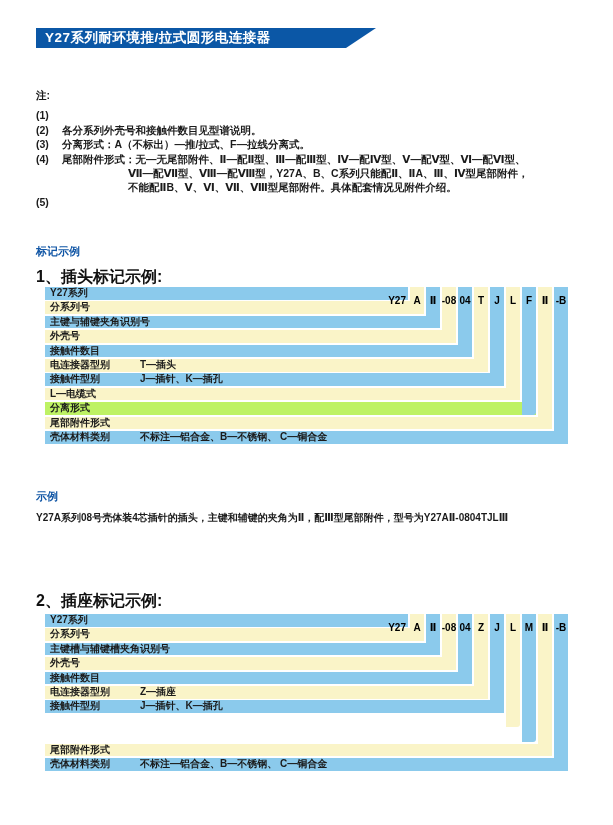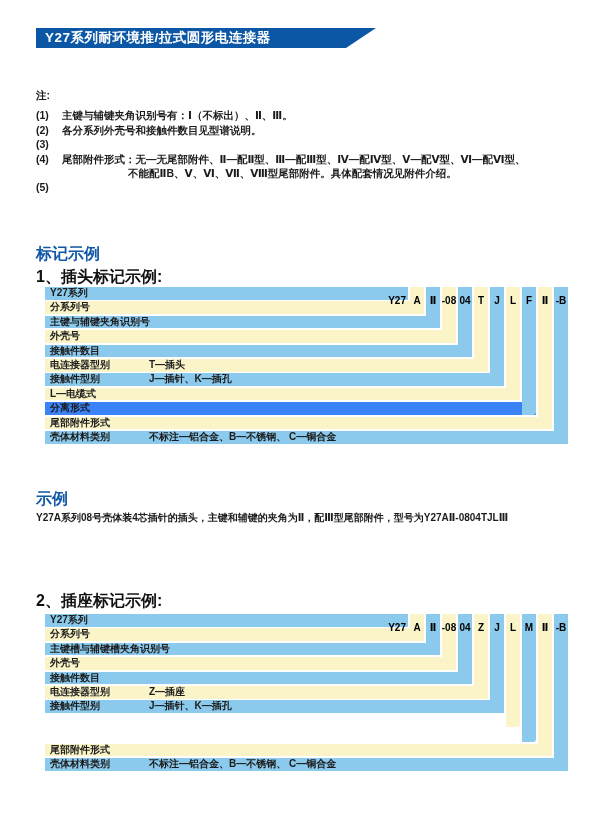--- a/index.html
+++ b/index.html
@@ -25,68 +25,69 @@
   }
 
   
   .notes{position:absolute;top:88px;left:36px;width:545px;font-size:10.5px;font-weight:bold;line-height:14.4px;}
   .note-head{margin-bottom:6px;}
   .note-line{display:flex;}
   .note-num{flex:0 0 26px;}
   .note-line .cont{padding-left:66px;}
 
   
-  .sec-heading{position:absolute;left:36px;margin:0;color:var(--heading-blue);font-size:16px;font-weight:bold;}
+  .sec-heading{position:absolute;left:36px;margin:0;color:var(--heading-blue);font-size:11px;font-weight:bold;}
   #h-marking{top:244px;}
   #h-example{top:489px;}
   .sub-heading{position:absolute;left:36px;font-size:16px;font-weight:bold;color:#111;}
   #sub1{top:267px;}
   #sub2{top:591px;}
   #example-text{position:absolute;top:511px;left:36px;width:545px;font-size:10px;font-weight:bold;white-space:nowrap;}
 
   
   .diagram{position:absolute;left:45px;width:555px;height:159px;}
   #diagram1{top:287px;}
   #diagram2{top:614px;}
   .dg-bar{position:absolute;left:0;height:12.6px;}
   .dg-col{position:absolute;top:0;width:14px;border-bottom-right-radius:3px;}
   .dg-lbl{position:absolute;left:5px;top:0;line-height:12.6px;font-size:10px;font-weight:bold;white-space:nowrap;color:#1b1b1b;}
-  .dg-det{position:absolute;left:95px;top:0;line-height:12.6px;font-size:10px;font-weight:bold;white-space:nowrap;color:#1b1b1b;margin-left:9px;}
+  .dg-det{position:absolute;left:95px;top:0;line-height:12.6px;font-size:10px;font-weight:bold;white-space:nowrap;color:#1b1b1b;}
   .dg-code{position:absolute;top:0;line-height:12.6px;font-size:10px;font-weight:bold;white-space:nowrap;color:#000;z-index:2;text-align:center;margin-top:8px;}
   .dg-code.first{text-align:right;}
 </style>
 </head>
 <body>
 
 <div class="page">
 
   <div class="banner">
     <span>Y27系列耐环境推/拉式圆形电连接器</span>
   </div>
 
   <div class="notes">
     <div class="note-head">注:</div>
     <div class="note-items">
       <div class="note-line">
         <span class="note-num">(1)</span>
-        <span>主键与辅键夹角识别号有：Ⅰ（不标出）、Ⅱ、Ⅲ。</span>
       </div>
       <div class="note-line">
         <span class="note-num">(2)</span>
         <span>各分系列外壳号和接触件数目见型谱说明。</span>
       </div>
       <div class="note-line">
         <span class="note-num">(3)</span>
+        <span>分离形式：A（不标出）—推/拉式、F—拉线分离式。</span>
       </div>
       <div class="note-line">
         <span class="note-num">(4)</span>
         <span>尾部附件形式：无—无尾部附件、Ⅱ—配Ⅱ型、Ⅲ—配Ⅲ型、Ⅳ—配Ⅳ型、Ⅴ—配Ⅴ型、Ⅵ—配Ⅵ型、</span>
       </div>
       <div class="note-line">
         <span class="note-num"></span>
+        <span class="cont">Ⅶ—配Ⅶ型、Ⅷ—配Ⅷ型，Y27A、B、C系列只能配Ⅱ、ⅡA、Ⅲ、Ⅳ型尾部附件，</span>
       </div>
       <div class="note-line">
         <span class="note-num"></span>
         <span class="cont">不能配ⅡB、Ⅴ、Ⅵ、Ⅶ、Ⅷ型尾部附件。具体配套情况见附件介绍。</span>
       </div>
       <div class="note-line">
         <span class="note-num">(5)</span>
       </div>
     </div>
   </div>
@@ -129,21 +130,21 @@
         <span class="dg-lbl">接触件型别</span>
         <span class="dg-det">J—插针、K—插孔</span>
       </div>
       <div class="dg-col" style="left: 445px; height: 99px; background: rgb(139, 202, 236);"></div>
       <div class="dg-code" style="left: 440px; width: 24px;">J</div>
       <div class="dg-bar" style="top: 100.8px; width: 475px; background: rgb(250, 244, 200);">
         <span class="dg-lbl">L—电缆式</span>
       </div>
       <div class="dg-col" style="left: 461px; height: 113.4px; background: rgb(250, 244, 200);"></div>
       <div class="dg-code" style="left: 456px; width: 24px;">L</div>
-      <div class="dg-bar" style="top: 115.2px; width: 491px; background: #3b82f6;">
+      <div class="dg-bar" style="top: 115.2px; width: 491px; background: #bef264;">
         <span class="dg-lbl">分离形式</span>
       </div>
       <div class="dg-col" style="left: 477px; height: 127.8px; background: rgb(139, 202, 236);"></div>
       <div class="dg-code" style="left: 472px; width: 24px;">F</div>
       <div class="dg-bar" style="top: 129.6px; width: 507px; background: rgb(250, 244, 200);">
         <span class="dg-lbl">尾部附件形式</span>
       </div>
       <div class="dg-col" style="left: 493px; height: 142.2px; background: rgb(250, 244, 200);"></div>
       <div class="dg-code" style="left: 488px; width: 24px;">Ⅱ</div>
       <div class="dg-bar" style="top: 144px; width: 523px; background: rgb(139, 202, 236);">

